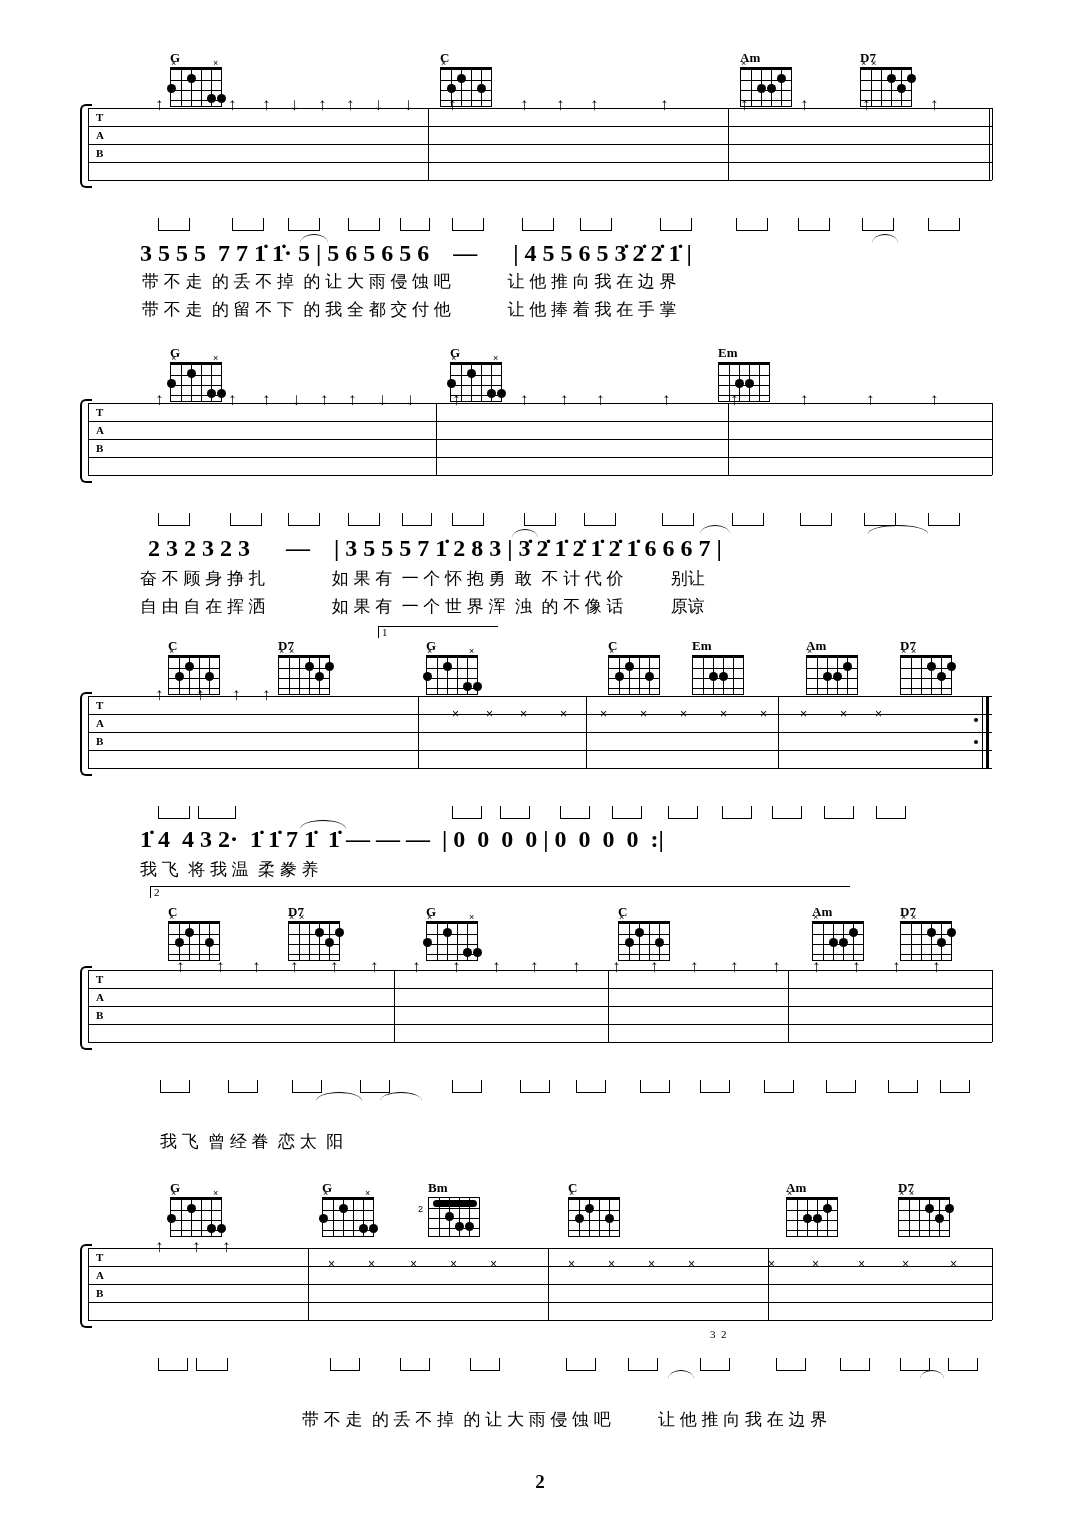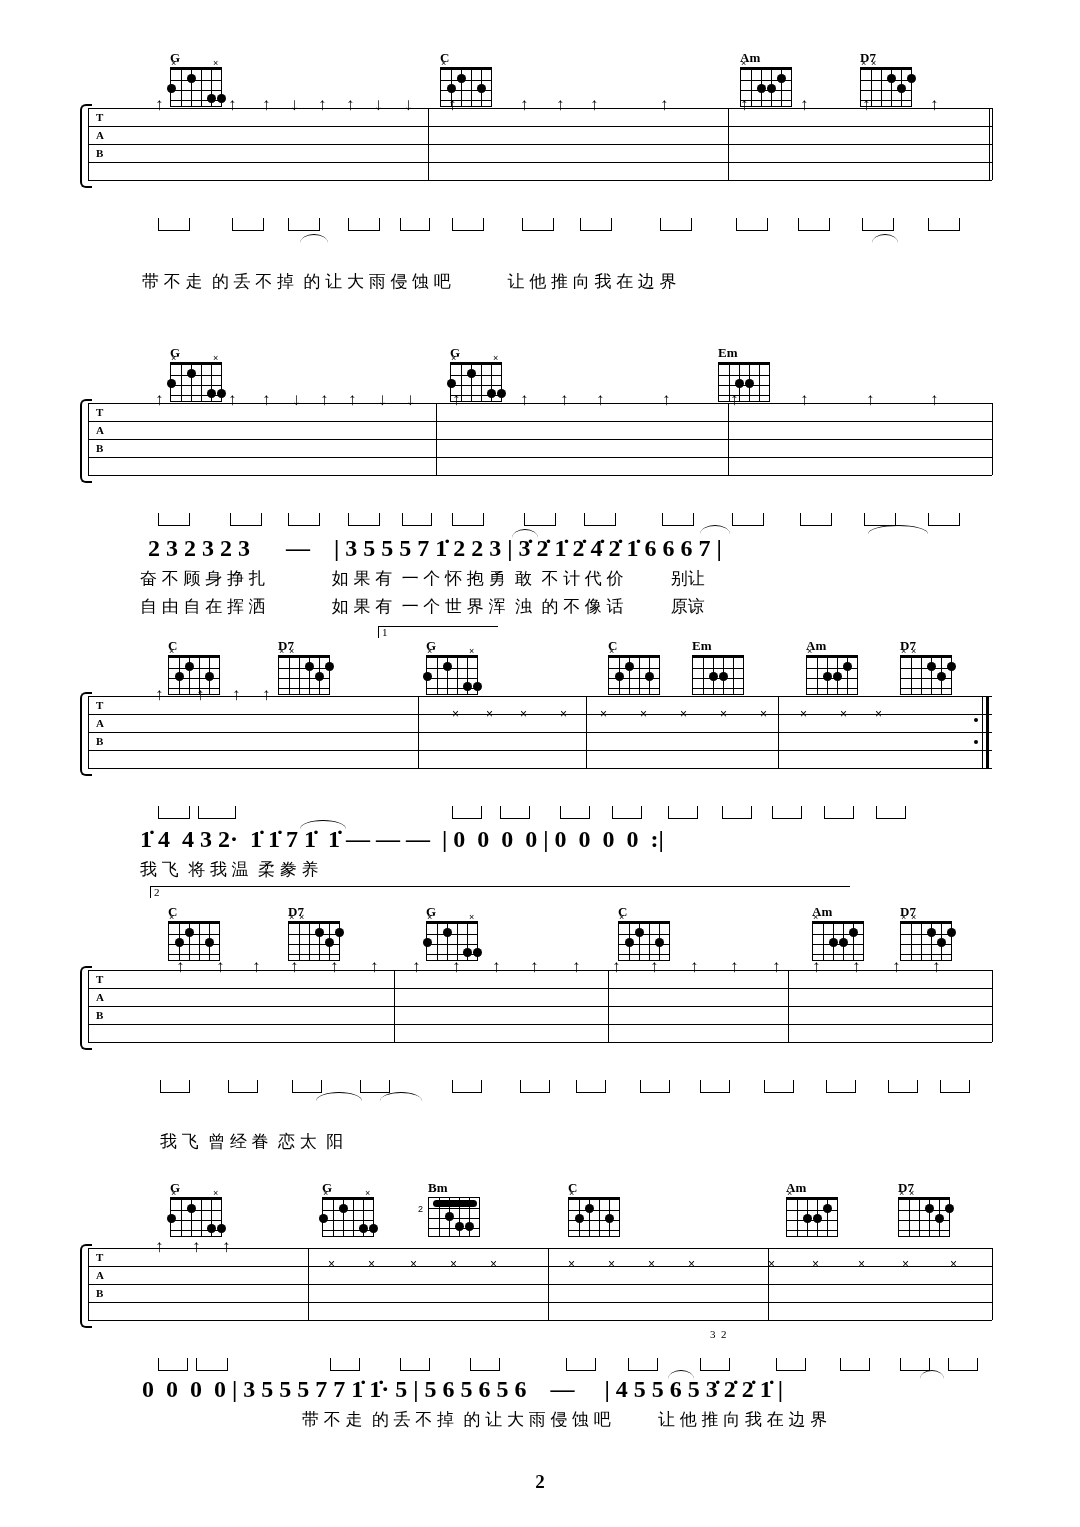--- a/index.html
+++ b/index.html
@@ -197,21 +197,23 @@
       <div class="beam" style="left:452px;top:168px;width:30px;"></div>
       <div class="beam" style="left:522px;top:168px;width:30px;"></div>
       <div class="beam" style="left:580px;top:168px;width:30px;"></div>
       <div class="beam" style="left:660px;top:168px;width:30px;"></div>
       <div class="beam" style="left:736px;top:168px;width:30px;"></div>
       <div class="beam" style="left:798px;top:168px;width:30px;"></div>
       <div class="beam" style="left:862px;top:168px;width:30px;"></div>
       <div class="beam" style="left:928px;top:168px;width:30px;"></div>
     </div>
 
+    <div class="numline" style="left:140px;top:190px;">3 5 5 5  7 7 1̇ 1̇· 5 | 5 6 5 6 5 6    —      | 4 5 5 6 5 3̇ 2̇ 2̇ 1̇ |</div>
     <div class="lyric" style="left:142px;top:220px;">带 不 走  的 丢 不 掉  的 让 大 雨 侵 蚀 吧            让 他 推 向 我 在 边 界</div>
+    <div class="lyric" style="left:142px;top:248px;">带 不 走  的 留 不 下  的 我 全 都 交 付 他            让 他 捧 着 我 在 手 掌</div>
     <div class="slur" style="left:300px;top:184px;width:28px;"></div>
     <div class="slur" style="left:872px;top:184px;width:26px;"></div>
   </div>
 
   <div class="sys" style="top:345px;height:265px;">
     <div class="chord" style="left:170px;top:0px;">
       <div class="nm">G</div>
       <div class="grid">
         <div class="mutes">
             <span style="left:0px">×</span>
@@ -310,21 +312,21 @@
       <div class="beam" style="left:452px;top:168px;width:30px;"></div>
       <div class="beam" style="left:524px;top:168px;width:30px;"></div>
       <div class="beam" style="left:584px;top:168px;width:30px;"></div>
       <div class="beam" style="left:662px;top:168px;width:30px;"></div>
       <div class="beam" style="left:732px;top:168px;width:30px;"></div>
       <div class="beam" style="left:800px;top:168px;width:30px;"></div>
       <div class="beam" style="left:864px;top:168px;width:30px;"></div>
       <div class="beam" style="left:928px;top:168px;width:30px;"></div>
     </div>
 
-    <div class="numline" style="left:148px;top:190px;">2 3 2 3 2 3      —    | 3 5 5 5 7 1̇ 2 2 3 | 3̇ 2̇ 1̇ 2̇ 4̇ 2̇ 1̇ 6 6 6 7 |</div>
+    <div class="numline" style="left:148px;top:190px;">2 3 2 3 2 3      —    | 3 5 5 5 7 1̇ 2 8 3 | 3̇ 2̇ 1̇ 2̇ 1̇ 2̇ 1̇ 6 6 6 7 |</div>
     <div class="lyric" style="left:140px;top:250px;">自 由 自 在 挥 洒              如 果 有  一 个 世 界 浑  浊  的 不 像 话          原谅</div>
     <div class="lyric" style="left:140px;top:222px;">奋 不 顾 身 挣 扎              如 果 有  一 个 怀 抱 勇  敢  不 计 代 价          别让</div>
     <div class="slur" style="left:512px;top:184px;width:26px;"></div>
     <div class="slur" style="left:700px;top:180px;width:30px;"></div>
     <div class="slur" style="left:868px;top:180px;width:60px;"></div>
   </div>
 
   <div class="sys" style="top:630px;height:270px;">
     <div class="ending" style="left:378px;top:-4px;">
       <div class="l"></div>
@@ -858,20 +860,19 @@
       <div class="beam" style="left:566px;top:178px;width:28px;"></div>
       <div class="beam" style="left:628px;top:178px;width:28px;"></div>
       <div class="beam" style="left:700px;top:178px;width:28px;"></div>
       <div class="beam" style="left:776px;top:178px;width:28px;"></div>
       <div class="beam" style="left:840px;top:178px;width:28px;"></div>
       <div class="beam" style="left:900px;top:178px;width:28px;"></div>
       <div class="beam" style="left:948px;top:178px;width:28px;"></div>
     </div>
     <div style="position:absolute;left:710px;top:148px;font-size:11px;font-family:'Liberation Serif',serif;">3&nbsp;&nbsp;2</div>
 
-    <div class="numline" style="left:142px;top:196px;">0  0  0  0 | 3 5 5 5 7 7 1̇ 1̇· 5 | 5 6 5 6 5 6    —     | 4 5 5 6 5 3̇ 2̇ 2̇ 1̇ |</div>
     <div class="lyric" style="left:302px;top:228px;">带 不 走  的 丢 不 掉  的 让 大 雨 侵 蚀 吧          让 他 推 向 我 在 边 界</div>
     <div class="slur" style="left:668px;top:190px;width:26px;"></div>
     <div class="slur" style="left:920px;top:190px;width:24px;"></div>
   </div>
 
   <div class="footnum">2</div>
 </div>
 
 </body></html>

